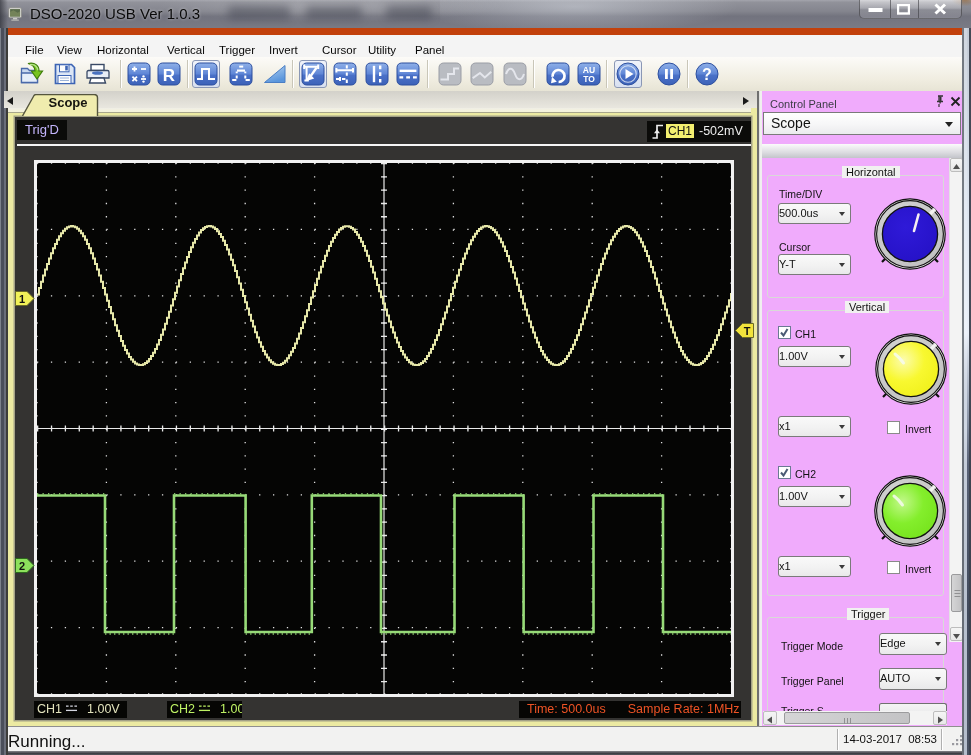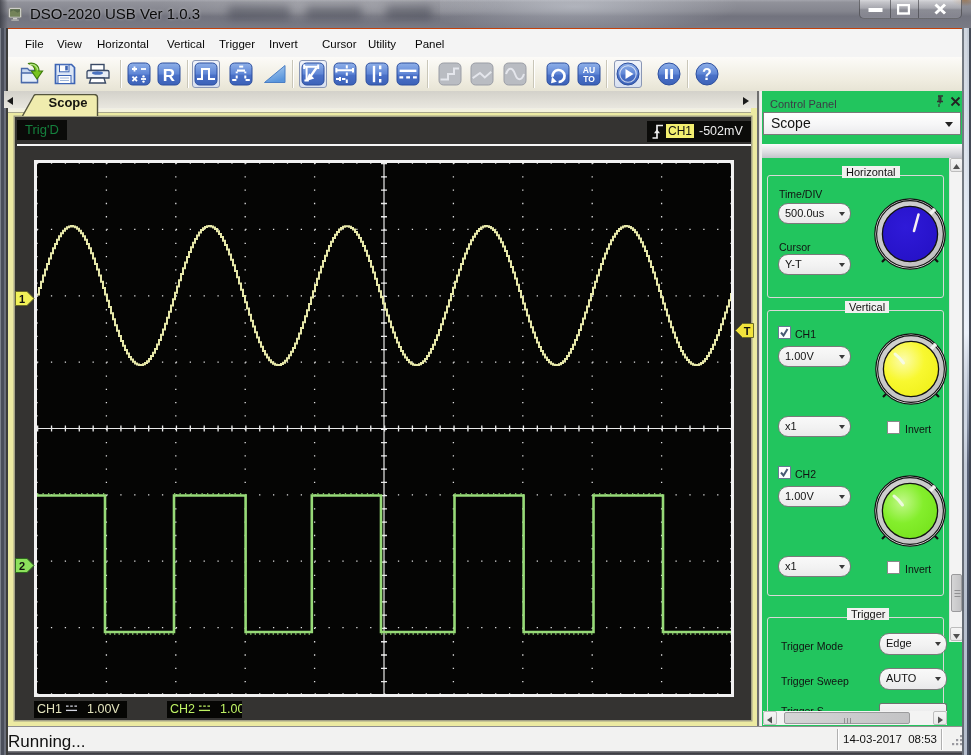--- a/index.html
+++ b/index.html
@@ -4,54 +4,54 @@
 body{width:971px;height:755px;overflow:hidden;position:relative;font-family:"Liberation Sans",sans-serif;background:#f1f1f0}
 .abs{position:absolute}
 #titlebar{left:0;top:0;width:971px;height:28px;background:linear-gradient(180deg,#a4a5ad 0%,#91929a 8%,#84858e 40%,#72737e 58%,#7a7b85 100%);overflow:hidden}
 #titlebar .glow1{position:absolute;left:160px;top:-10px;width:340px;height:32px;background:radial-gradient(ellipse at center,rgba(255,255,255,0.2),rgba(255,255,255,0) 72%)}.smudge{position:absolute;top:6px;height:13px;background:rgba(44,48,60,0.38);filter:blur(4px);border-radius:4px}
 #titlebar .glow2{position:absolute;left:440px;top:-8px;width:300px;height:42px;background:radial-gradient(ellipse at 45% 35%,rgba(238,244,252,0.38),rgba(238,244,252,0) 70%)}
 #titlebar .tan{position:absolute;left:952px;top:-7px;width:26px;height:13px;background:radial-gradient(ellipse at center,rgba(150,105,60,0.75),rgba(150,105,60,0) 75%)}
 #titlebar .dk{position:absolute;left:0;top:0;width:8px;height:28px;background:linear-gradient(90deg,rgba(40,42,50,0.65),rgba(40,42,50,0))}
 #title-text{position:absolute;left:30px;top:5px;font-size:15px;color:#0a0a0a;text-shadow:0 0 3px rgba(255,255,255,0.5)}
 #winbtns{position:absolute;left:859px;top:0;width:103px;height:19px;background:linear-gradient(180deg,rgba(255,255,255,0.55),rgba(215,215,220,0.38) 45%,rgba(150,150,158,0.30) 55%,rgba(175,175,183,0.35));border:1px solid rgba(70,70,75,0.7);border-top:none;border-radius:0 0 5px 5px}
 #winbtns .d{position:absolute;top:0;width:1px;height:18px;background:rgba(60,60,65,0.6)}
-#menubar{left:4px;top:28px;width:958px;height:29px;background:#f4f4f4;border-top:1px solid #c2410c}
+#menubar{left:4px;top:28px;width:958px;height:29px;background:#f4f4f4;border-top:7px solid #c2410c}
 #menubar span{position:absolute;top:9px;font-size:11.5px;color:#070707}
 #toolbar{left:4px;top:57px;width:958px;height:34px;background:linear-gradient(180deg,#fcfbf8,#efecdf 70%,#e7e4d5)}
 .tbtn{position:absolute;top:3px;width:28px;height:28px;display:flex;align-items:center;justify-content:center}
 .tbtn.pressed{border:1px solid #8a97b5;border-radius:3px;background:linear-gradient(180deg,#f0f3fa,#d8e0f0)}
 .tsep{position:absolute;top:3px;width:2px;height:28px;background:linear-gradient(90deg,#c9c6b8 50%,#ffffff 50%)}
 #tabrow{left:4px;top:91px;width:753px;height:17px;background:linear-gradient(180deg,#d3d1ca,#e9e7df);z-index:7}
 #tab{position:absolute;left:18px;top:3px;width:78px;height:22px}
 #scope{left:4px;top:108px;width:753px;height:618px;background:#eceaa2}
 #scope .dark{position:absolute;left:11px;top:9px;width:736px;height:603px;background:#343331;box-shadow:0 0 0 1.5px #a3a186}
-#trigd{position:absolute;left:13px;top:11.5px;width:50px;height:20px;background:#0b0b09;color:#15803d;font-size:13px;line-height:20px;padding-left:8px}
+#trigd{position:absolute;left:13px;top:11.5px;width:50px;height:20px;background:#0b0b09;color:#c4b5fd;font-size:13px;line-height:20px;padding-left:8px}
 #wsep{position:absolute;left:13px;top:36px;width:734px;height:2.4px;background:#f5f5f5}
 #tinfo{position:absolute;left:643px;top:13px;width:104px;height:21px;background:#0b0b09;color:#ececec;font-size:12.5px}
 #tinfo .ch1b{position:absolute;left:19px;top:2.5px;width:28px;height:14px;background:#f3ef70;color:#111;font-size:12px;text-align:center;line-height:14px}
 #tinfo .lv{position:absolute;left:52px;top:3px}
 .disp{position:absolute;left:30px;top:52px}
 .blkbox{position:absolute;background:#060604;font-size:12.5px;height:17px;line-height:17px;white-space:nowrap;overflow:hidden}
 #statusbar{left:0;top:726px;width:971px;height:25px;background:#f2f2f1;border-top:1px solid #8f8f8f}
 #statusbar .txt{position:absolute;left:8px;top:5px;font-size:17px;color:#111}
 #statusbar .date{position:absolute;left:843px;top:6px;font-size:11.5px;color:#111}
 #statusbar .g1{position:absolute;left:837px;top:2px;width:2px;height:21px;background:linear-gradient(90deg,#b0b0b0 50%,#fff 50%)}
 #statusbar .g2{position:absolute;left:941px;top:2px;width:2px;height:21px;background:linear-gradient(90deg,#b0b0b0 50%,#fff 50%)}
 #bborder{left:0;top:751px;width:971px;height:4px;background:linear-gradient(180deg,#85858a,#3c3c42 60%,#55555c)}
 #lborder{left:0;top:28px;width:8px;height:727px;z-index:6;background:linear-gradient(90deg,#7d828c 0 1.5px,#4a4e5a 1.5px 4px,#6a6e7a 4px 6.5px,#3c3c3a 6.5px 8px)}
 #rborder{left:962px;top:28px;width:9px;height:727px;background:linear-gradient(90deg,rgba(106,112,120,0.9) 0 1.5px,rgba(0,0,0,0) 1.5px 7px,rgba(60,66,78,0.95) 7px),linear-gradient(180deg,#c3cbd6 0%,#dde5f0 25%,#e8eef8 42%,#99a3b5 52%,#5a6378 60%,#414a5c 80%,#4a5263 100%)}#rborder .hl{position:absolute;left:2px;top:0;width:2.5px;height:100%;background:linear-gradient(180deg,rgba(255,255,255,0.2) 40%,rgba(235,242,252,0.75) 55%,rgba(225,234,248,0.7) 100%)}
 #splitter{left:757px;top:91px;width:5px;height:635px;background:linear-gradient(90deg,#6f6f6f 0 2px,#e2e2e0 2px 3px,#f0f0ef 3px)}
-#cpanel{left:762px;top:91px;width:200px;height:635px;background:#22c55e}
+#cpanel{left:762px;top:91px;width:200px;height:635px;background:#f0abfc}
 #cpanel .hdr{position:absolute;left:8px;top:7px;font-size:11px;color:#3c3c46}
 #cbScope{position:absolute;left:1px;top:21px;width:198px;height:23px;background:linear-gradient(180deg,#ffffff,#f6f6f7 55%,#ebebed);border:1px solid #7a7a7a;font-size:14px;color:#111;line-height:21px;padding-left:7px}
 #band{position:absolute;left:0;top:53px;width:200px;height:14px;background:linear-gradient(180deg,#fbfbfb,#dcdce0 60%,#c3c4ca)}
 .gbox{position:absolute;border:1px solid #d9d9d7;border-radius:3px}
 .glabel{position:absolute;font-size:11px;color:#111;background:#f1f1f0;padding:0 4px}
 .lbl{position:absolute;font-size:10.5px;color:#111}
-.combo{position:absolute;width:73px;height:21px;border:1px solid #7a7a7a;border-radius:10px;background:linear-gradient(180deg,#f9f9f9,#f2f2f2 55%,#e9e9ea);font-size:11px;color:#111;line-height:19px;padding-left:6px}
+.combo{position:absolute;width:73px;height:21px;border:1px solid #7a7a7a;border-radius:3px;background:linear-gradient(180deg,#f9f9f9,#f2f2f2 55%,#e9e9ea);font-size:11px;color:#111;line-height:19px;padding-left:0}
 .combo .ar{position:absolute;right:5px;top:8px;width:0;height:0;border-left:3.8px solid transparent;border-right:3.8px solid transparent;border-top:4.5px solid #3a3a3a}
 .combo.wide{width:68px;height:22px}
 .cb{position:absolute;width:13px;height:13px;background:#fff;border:1px solid #6b7a94}
 .cb.gray{border-color:#8a8a8a}
 .cb svg{position:absolute;left:0px;top:0px}
 .knob{position:absolute;width:80px;height:80px}
 #vscroll{position:absolute;left:187px;top:67px;width:13px;height:484px;background:#f3f3f3;border-left:1px solid #e2e2e2}
 #hscroll{position:absolute;left:1px;top:620px;width:184px;height:14px;background:#f3f3f3}
 .sbtn{position:absolute;background:linear-gradient(180deg,#f5f5f5,#e8e8e8);border:1px solid #bdbdbd;border-radius:2px}
 .sthumb{position:absolute;background:linear-gradient(90deg,#d5d5d6,#c3c3c5);border:1px solid #9b9b9d;border-radius:2px}
@@ -439,20 +439,21 @@
       <text x="12" y="11.5" font-size="11" font-weight="bold" fill="#111" text-anchor="middle" font-family="Liberation Sans">T</text>
     </svg>
 <div class="blkbox" style="left:30px;top:593px;width:93px;color:#e3e3bd"><span style="margin-left:3px">CH1</span><span style="margin-left:3px;color:#d5d6e0"><svg width="13" height="11" viewBox="0 0 13 11" style="vertical-align:-1px">
           <path d="M1 3.2 h2.6 M5.2 3.2 h2.6 M9.4 3.2 h2.6" stroke="currentColor" stroke-width="1.3"></path>
           <path d="M1 7.4 h11" stroke="currentColor" stroke-width="1.3"></path>
         </svg></span><span style="margin-left:9px">1.00V</span></div>
 <div class="blkbox" style="left:163px;top:593px;width:75px;color:#bef264"><span style="margin-left:3px">CH2</span><span style="margin-left:3px"><svg width="13" height="11" viewBox="0 0 13 11" style="vertical-align:-1px">
           <path d="M1 3.2 h2.6 M5.2 3.2 h2.6 M9.4 3.2 h2.6" stroke="currentColor" stroke-width="1.3"></path>
           <path d="M1 7.4 h11" stroke="currentColor" stroke-width="1.3"></path>
         </svg></span><span style="margin-left:9px">1.00V</span></div>
+<div class="blkbox" style="left:515px;top:593px;width:222px;color:#ee5325"><span style="margin-left:8px">Time: 500.0us</span><span style="margin-left:22px">Sample Rate: 1MHz</span></div>
 </div>
 <div id="splitter" class="abs"></div>
 <div id="cpanel" class="abs">
 <div class="hdr">Control Panel</div>
 <svg class="abs" style="left:171px;top:4px" width="12" height="13" viewBox="0 0 12 13">
       <path d="M5 1 h5 M6 1.5 v5 M4 6.5 h6 M6.8 6.5 l0.5 2" stroke="#333" stroke-width="1.3" fill="none"></path>
       <path d="M7.5 1.5 v5" stroke="#333" stroke-width="2"></path>
       <path d="M6 9 v3" stroke="#333" stroke-width="1.2"></path>
     </svg>
 <svg class="abs" style="left:188px;top:5px" width="11" height="11">
@@ -550,21 +551,21 @@
 <circle cx="40" cy="40" r="30.4" fill="none" stroke="url(#krg)" stroke-width="6.2"></circle>
 <circle cx="40" cy="40" r="33.4" fill="none" stroke="#111111" stroke-width="1.1"></circle>
 <line x1="59.5" y1="20.5" x2="65" y2="15" stroke="#f2f2f0" stroke-width="3.4"></line>
 <circle cx="40" cy="40" r="27.6" fill="url(#kcg)" stroke="#111111" stroke-width="1.3"></circle>
 <path d="M24 25 q4 3 8.5 9" fill="none" stroke="#f6faf0" stroke-width="3" stroke-linecap="round" opacity="0.85"></path>
 </svg></div>
 <div class="gbox" style="left:5px;top:526px;width:177px;height:108px"></div>
 <div class="glabel" style="left:85px;top:517px">Trigger</div>
 <div class="lbl" style="left:19px;top:549px">Trigger Mode</div>
 <div class="combo wide" style="left:117px;top:542px">Edge<span class="ar"></span></div>
-<div class="lbl" style="left:19px;top:584px">Trigger Sweep</div>
+<div class="lbl" style="left:19px;top:584px">Trigger Panel</div>
 <div class="combo wide" style="left:117px;top:577px">AUTO<span class="ar"></span></div>
 <div class="lbl" style="left:19px;top:614px;overflow:hidden;height:6px;width:70px">Trigger S</div>
 <div style="position:absolute;left:117px;top:612px;width:68px;height:8px;border:1px solid #707070;border-bottom:none;border-radius:2.5px 2.5px 0 0;background:linear-gradient(180deg,#f4f4f4,#ededee)"></div>
 <div id="vscroll">
 <div class="sbtn" style="left:0;top:0;width:13px;height:14px"><svg width="11" height="12">
           <path d="M5.5 3 l3.5 5 h-7 z" fill="#505050"></path>
         </svg></div>
 <div class="sbtn" style="left:0;top:469px;width:13px;height:14px"><svg width="11" height="12">
           <path d="M5.5 9 l3.5-5 h-7 z" fill="#505050"></path>
         </svg></div>

